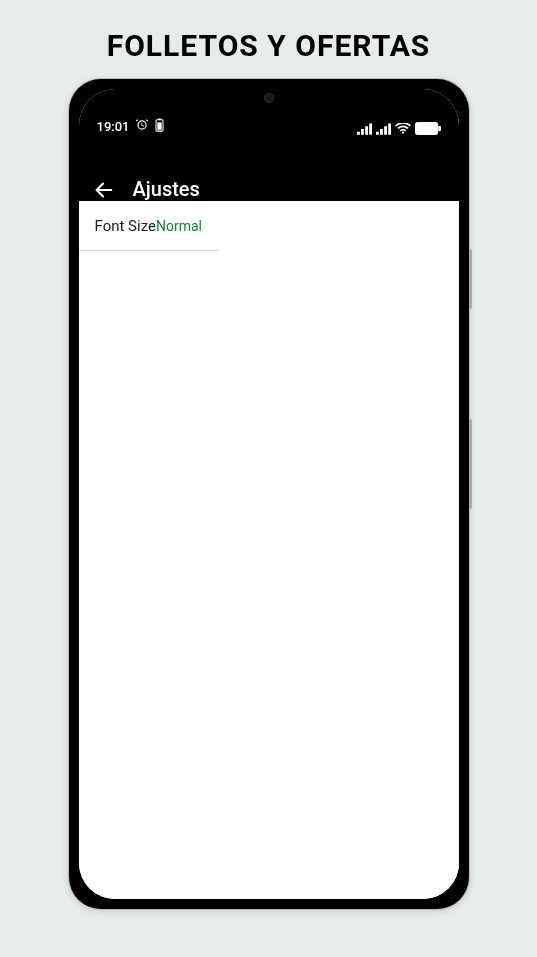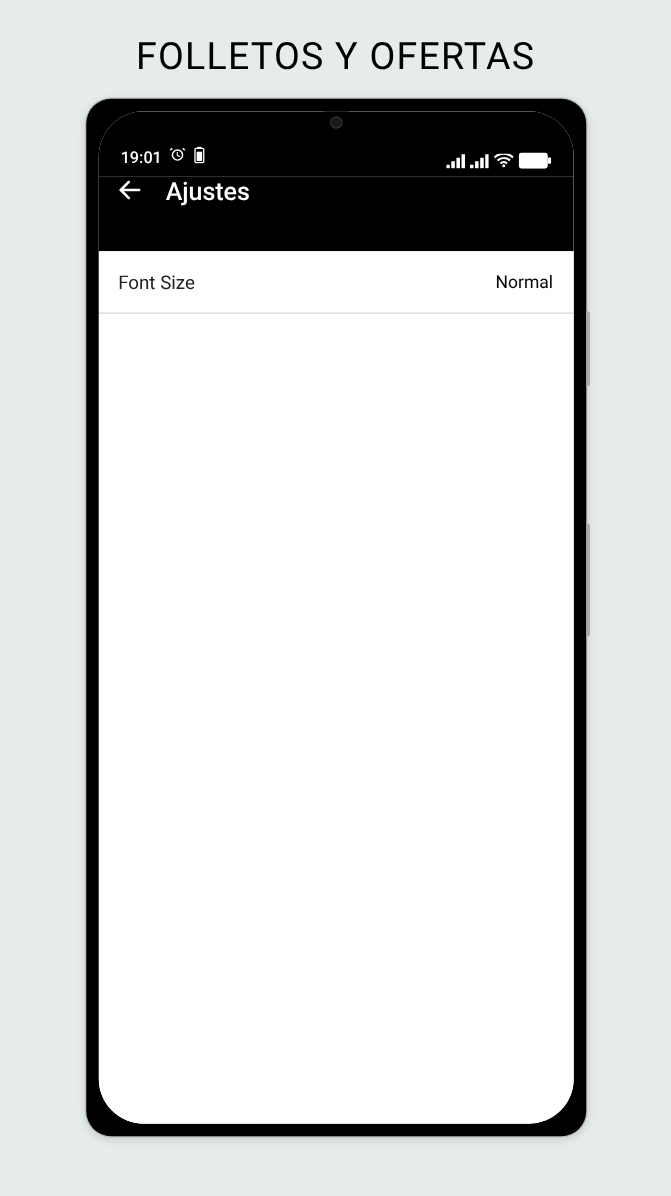--- a/index.html
+++ b/index.html
@@ -8,32 +8,32 @@
     height: 957px;
     background: #e6eceb;
     font-family: -apple-system, BlinkMacSystemFont, "Segoe UI", Roboto, Arial, sans-serif;
     display: flex;
     flex-direction: column;
     align-items: center;
     overflow: hidden;
   }
   .page-title {
     font-size: 30px;
-    font-weight: 400;
+    font-weight: 700;
     letter-spacing: 1px;
     color: #000;
     margin-top: 28px;
     margin-bottom: 16px;
     text-align: center;
   }
   .phone-frame {
     width: 400px;
     height: 830px;
     background: #000;
-    border-radius: 20px;
+    border-radius: 32px;
     padding: 10px;
     position: relative;
     box-shadow: 0 0 0 1px #b8bdbc, 0 2px 8px rgba(0,0,0,0.15);
   }
   .phone-side-btn {
     position: absolute;
     right: -3px;
     width: 3px;
     background: #a9adac;
     border-radius: 0 2px 2px 0;
@@ -85,46 +85,46 @@
     font-weight: 500;
   }
   .status-left { display: flex; align-items: center; gap: 6px; }
   .status-right { display: flex; align-items: center; gap: 4px; }
   .status-right svg { display: block; }
   .app-bar {
     background: #000;
     color: #fff;
     height: 60px;
     display: flex;
-    align-items: flex-start;
+    align-items: flex-end;
     padding: 0 14px;
     gap: 18px;
   }
   .app-bar-title {
     font-size: 20px;
     font-weight: 500;
   }
   .back-btn { display: flex; align-items: center; justify-content: center; cursor: pointer; }
   .settings-list {
     background: #fff;
     flex: 1;
     display: flex;
-    flex-direction: column;
+    flex-direction: row;
   }
   .settings-row {
     height: 50px;
     display: flex;
     align-items: center;
     justify-content: space-between;
     padding: 0 16px;
     border-bottom: 1px solid #d6d6d6;
     font-size: 15px;
   }
   .settings-row .label { color: #222; }
-  .settings-row .value { color: #000000; font-size: 14px; }
+  .settings-row .value { color: #15803d; font-size: 14px; }
   .toggle {
     position: relative;
     width: 40px;
     height: 22px;
     cursor: pointer;
   }
   .toggle-track {
     position: absolute;
     top: 4px;
     left: 0;

